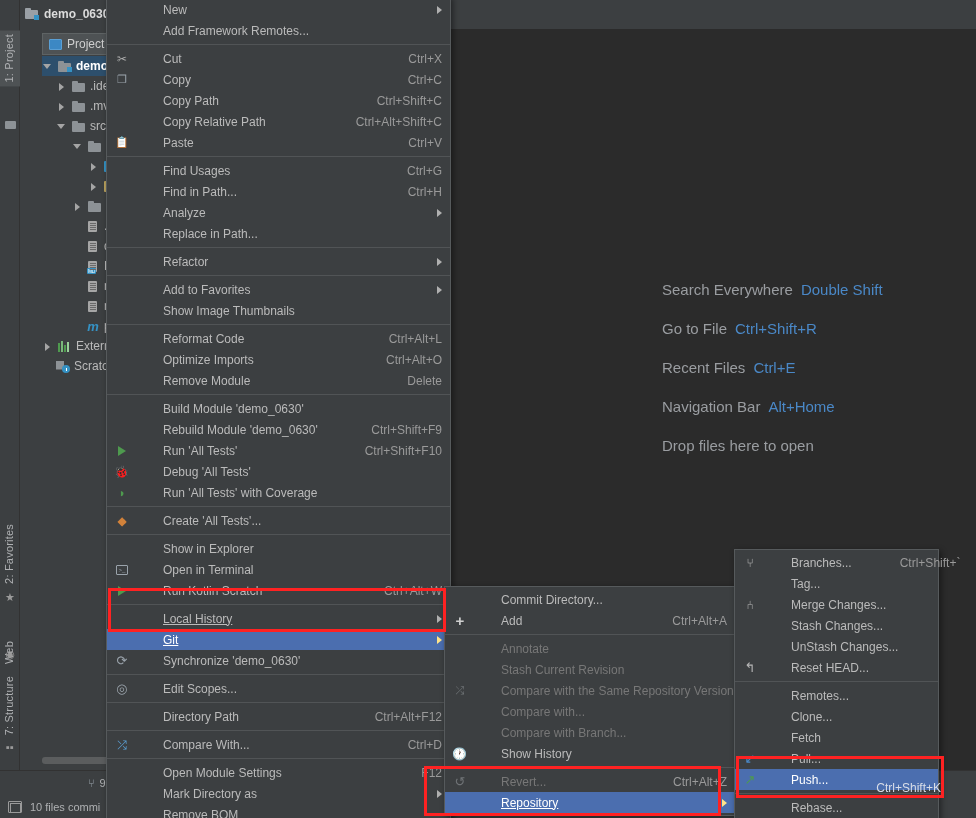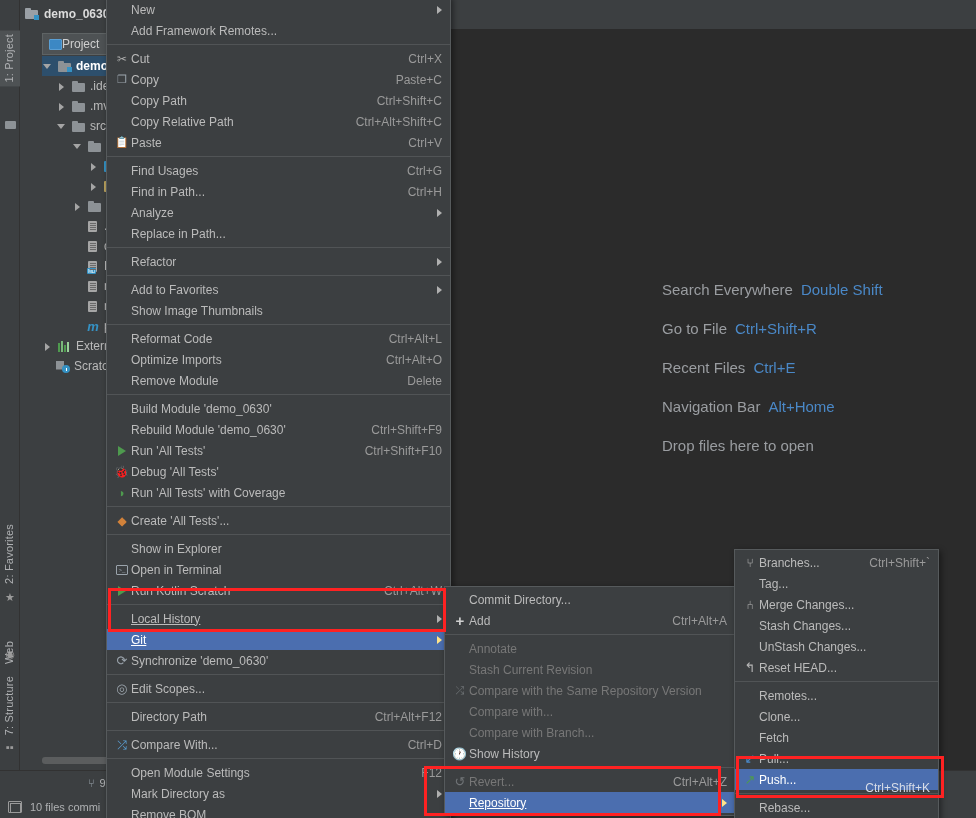--- a/index.html
+++ b/index.html
@@ -55,21 +55,21 @@
     width: 6px; height: 3px; background: #9aa0a6; border-radius: 1px 1px 0 0;
   }
   .proj-badge {
     position: absolute; right: 0; bottom: 0; width: 5px; height: 5px;
     background: #3592c4; z-index: 3;
   }
 
   .project-toolbar {
     position: absolute; left: 22px; top: 33px; width: 96px; height: 22px;
     background: #4e5254; border: 1px solid #5e6364;
-    display: flex; align-items: center; padding: 0 6px;
+    display: flex; align-items: center; gap: 5px; padding: 0 6px;
     font-size: 12px; color: #cfcfcf;
   }
   .proj-tb-ico {
     width: 13px; height: 11px; border: 1.6px solid #5a9fd4; border-radius: 1px;
     background: #3c88c4;
   }
   .caret-down {
     width: 0; height: 0; border-left: 4px solid transparent;
     border-right: 4px solid transparent; border-top: 5px solid #cfcfcf;
     margin-left: auto;
@@ -196,21 +196,21 @@
   .menu {
     position: absolute; background: #3c3f41;
     border: 1px solid #565a5c;
     box-shadow: 2px 2px 6px rgba(0,0,0,0.45);
     padding: 2px 0;
     z-index: 50;
   }
   .menu-item {
     height: 21px; display: flex; align-items: center;
     padding: 0 8px 0 6px; font-size: 12px; color: #bbbbbb;
-    white-space: nowrap; position: relative;
+    white-space: nowrap; position: relative; gap: 32px;
   }
   .menu-item.highlighted { background: #4b6eaf; color: #ffffff; }
   .menu-item.disabled { color: #777777; }
   .mi-icon {
     width: 18px; flex: 0 0 18px; height: 16px; position: relative;
     display: flex; align-items: center; justify-content: center;
     font-size: 11px; line-height: 1;
   }
   .mi-label { flex: 1 1 auto; padding-right: 16px; }
   .mi-shortcut { color: #9a9a9a; font-size: 12px; margin-left: auto; }
@@ -458,21 +458,21 @@
     <div class="menu-sep"></div>
 
     <div class="menu-item">
       <span class="mi-icon g-scissors">✂</span>
       <span class="mi-label">Cut</span>
       <span class="mi-shortcut">Ctrl+X</span>
     </div>
     <div class="menu-item">
       <span class="mi-icon g-copy">❐</span>
       <span class="mi-label">Copy</span>
-      <span class="mi-shortcut">Paste+C</span>
+      <span class="mi-shortcut">Ctrl+C</span>
     </div>
     <div class="menu-item">
       <span class="mi-icon"></span>
       <span class="mi-label">Copy Path</span>
       <span class="mi-shortcut">Ctrl+Shift+C</span>
     </div>
     <div class="menu-item">
       <span class="mi-icon"></span>
       <span class="mi-label">Copy Relative Path</span>
       <span class="mi-shortcut">Ctrl+Alt+Shift+C</span>

